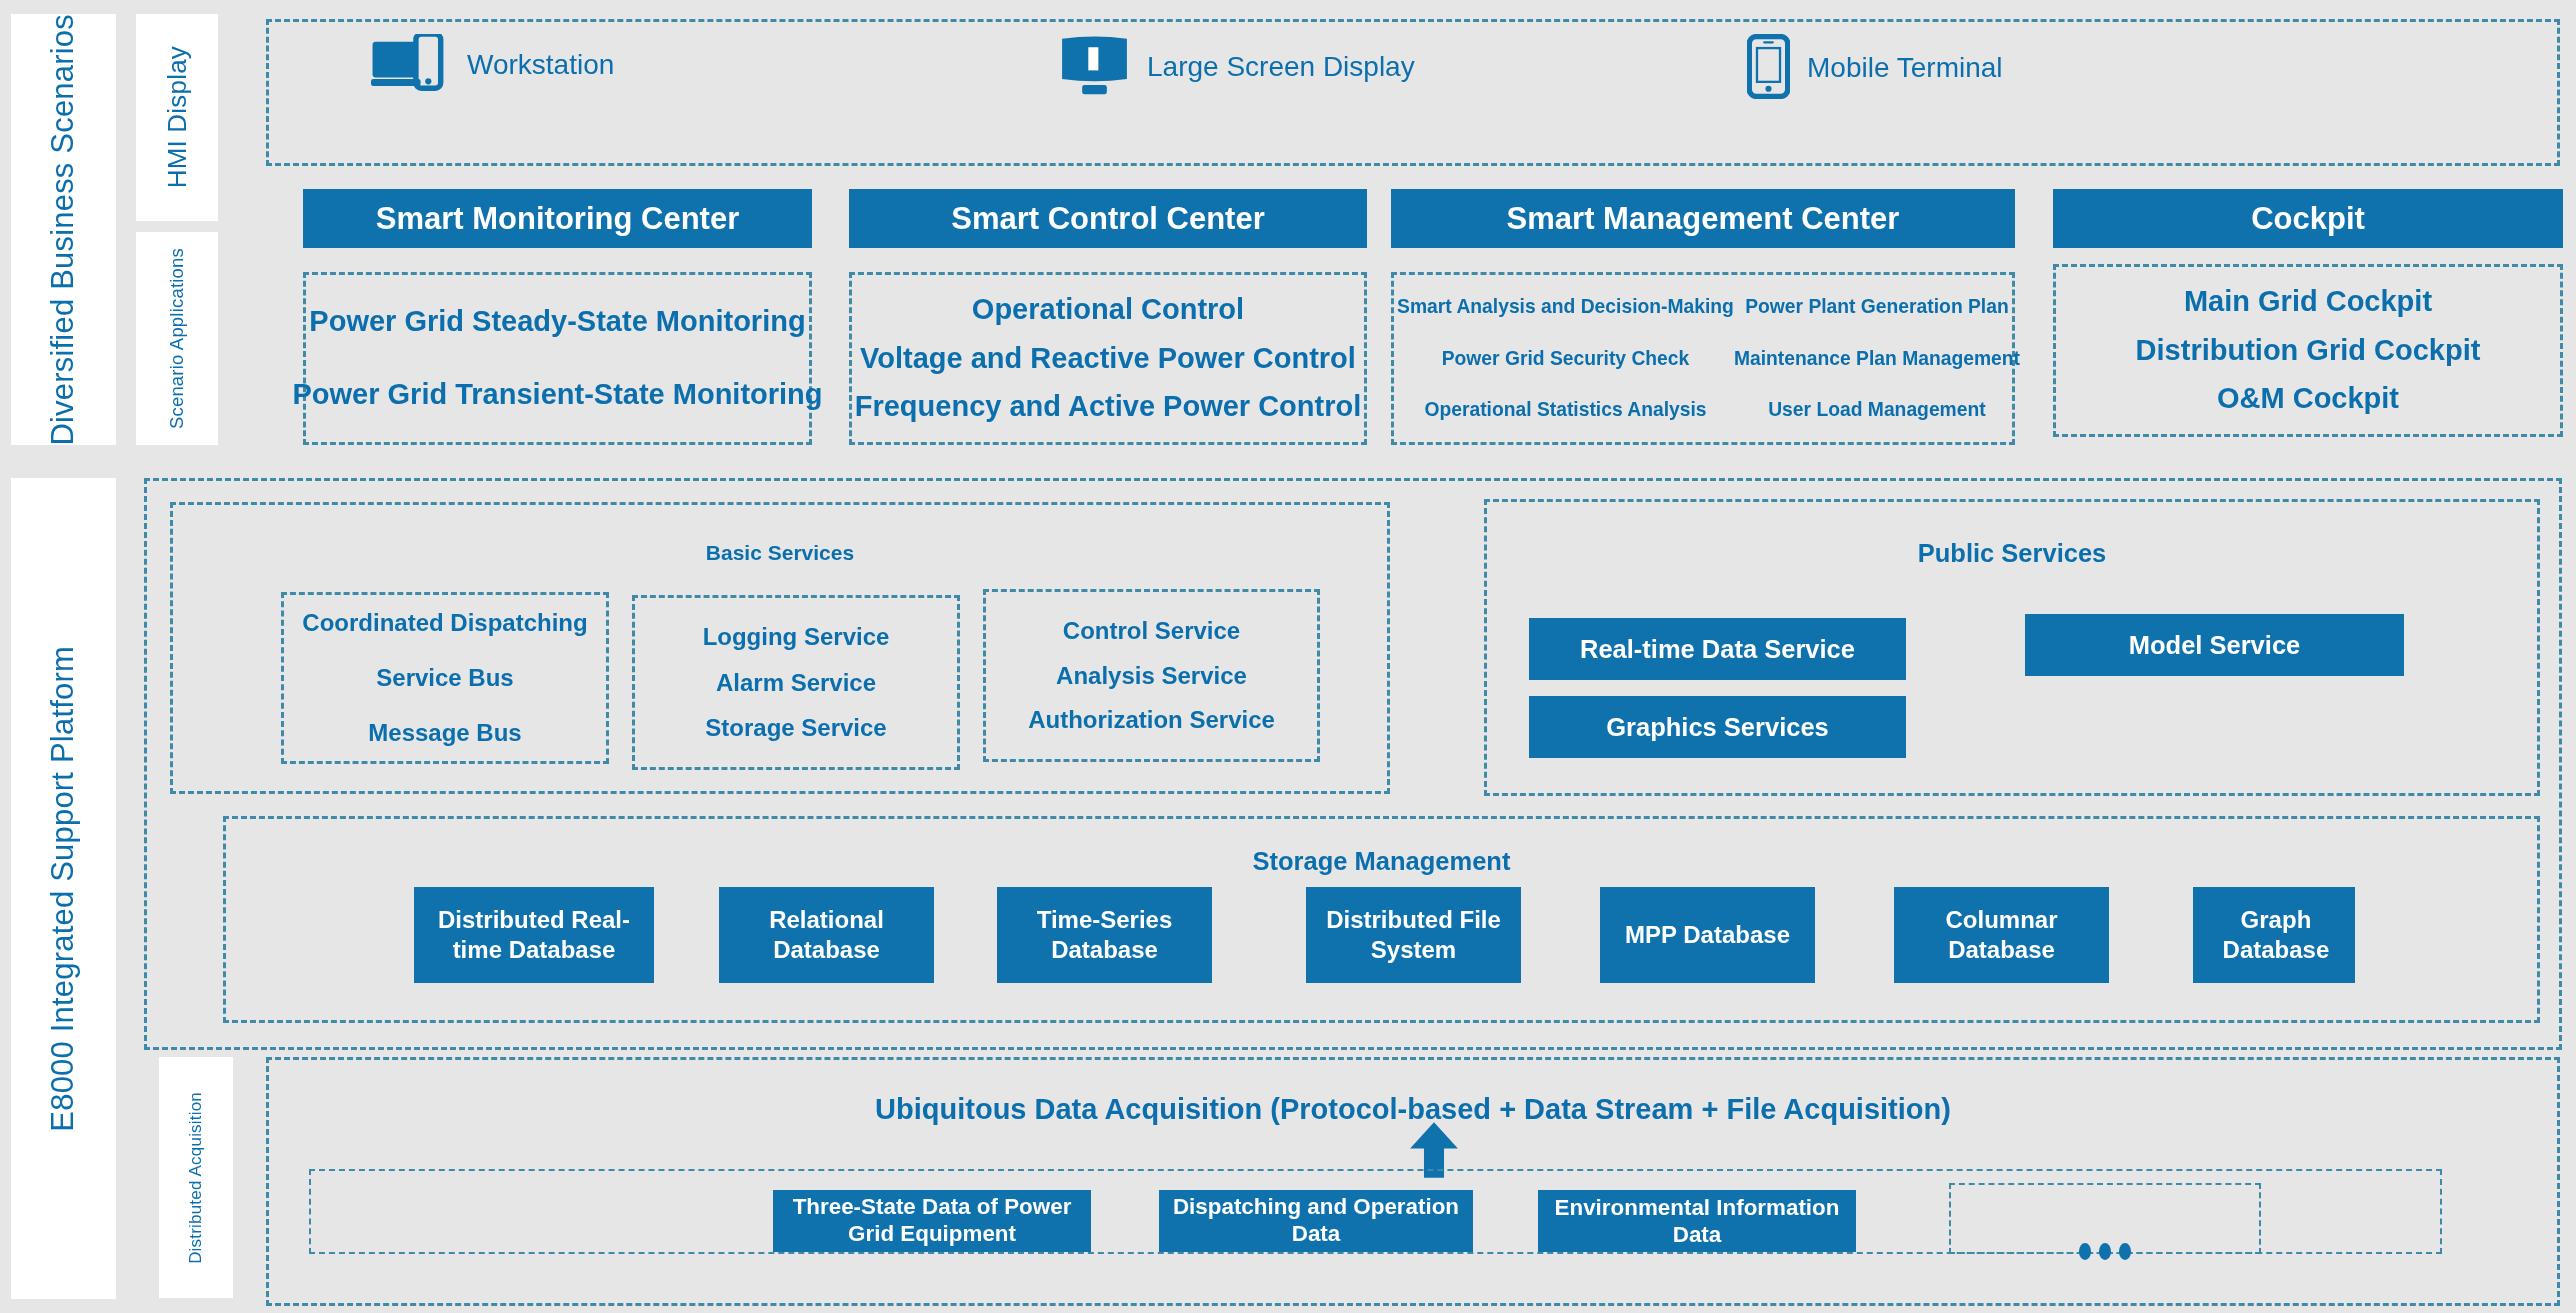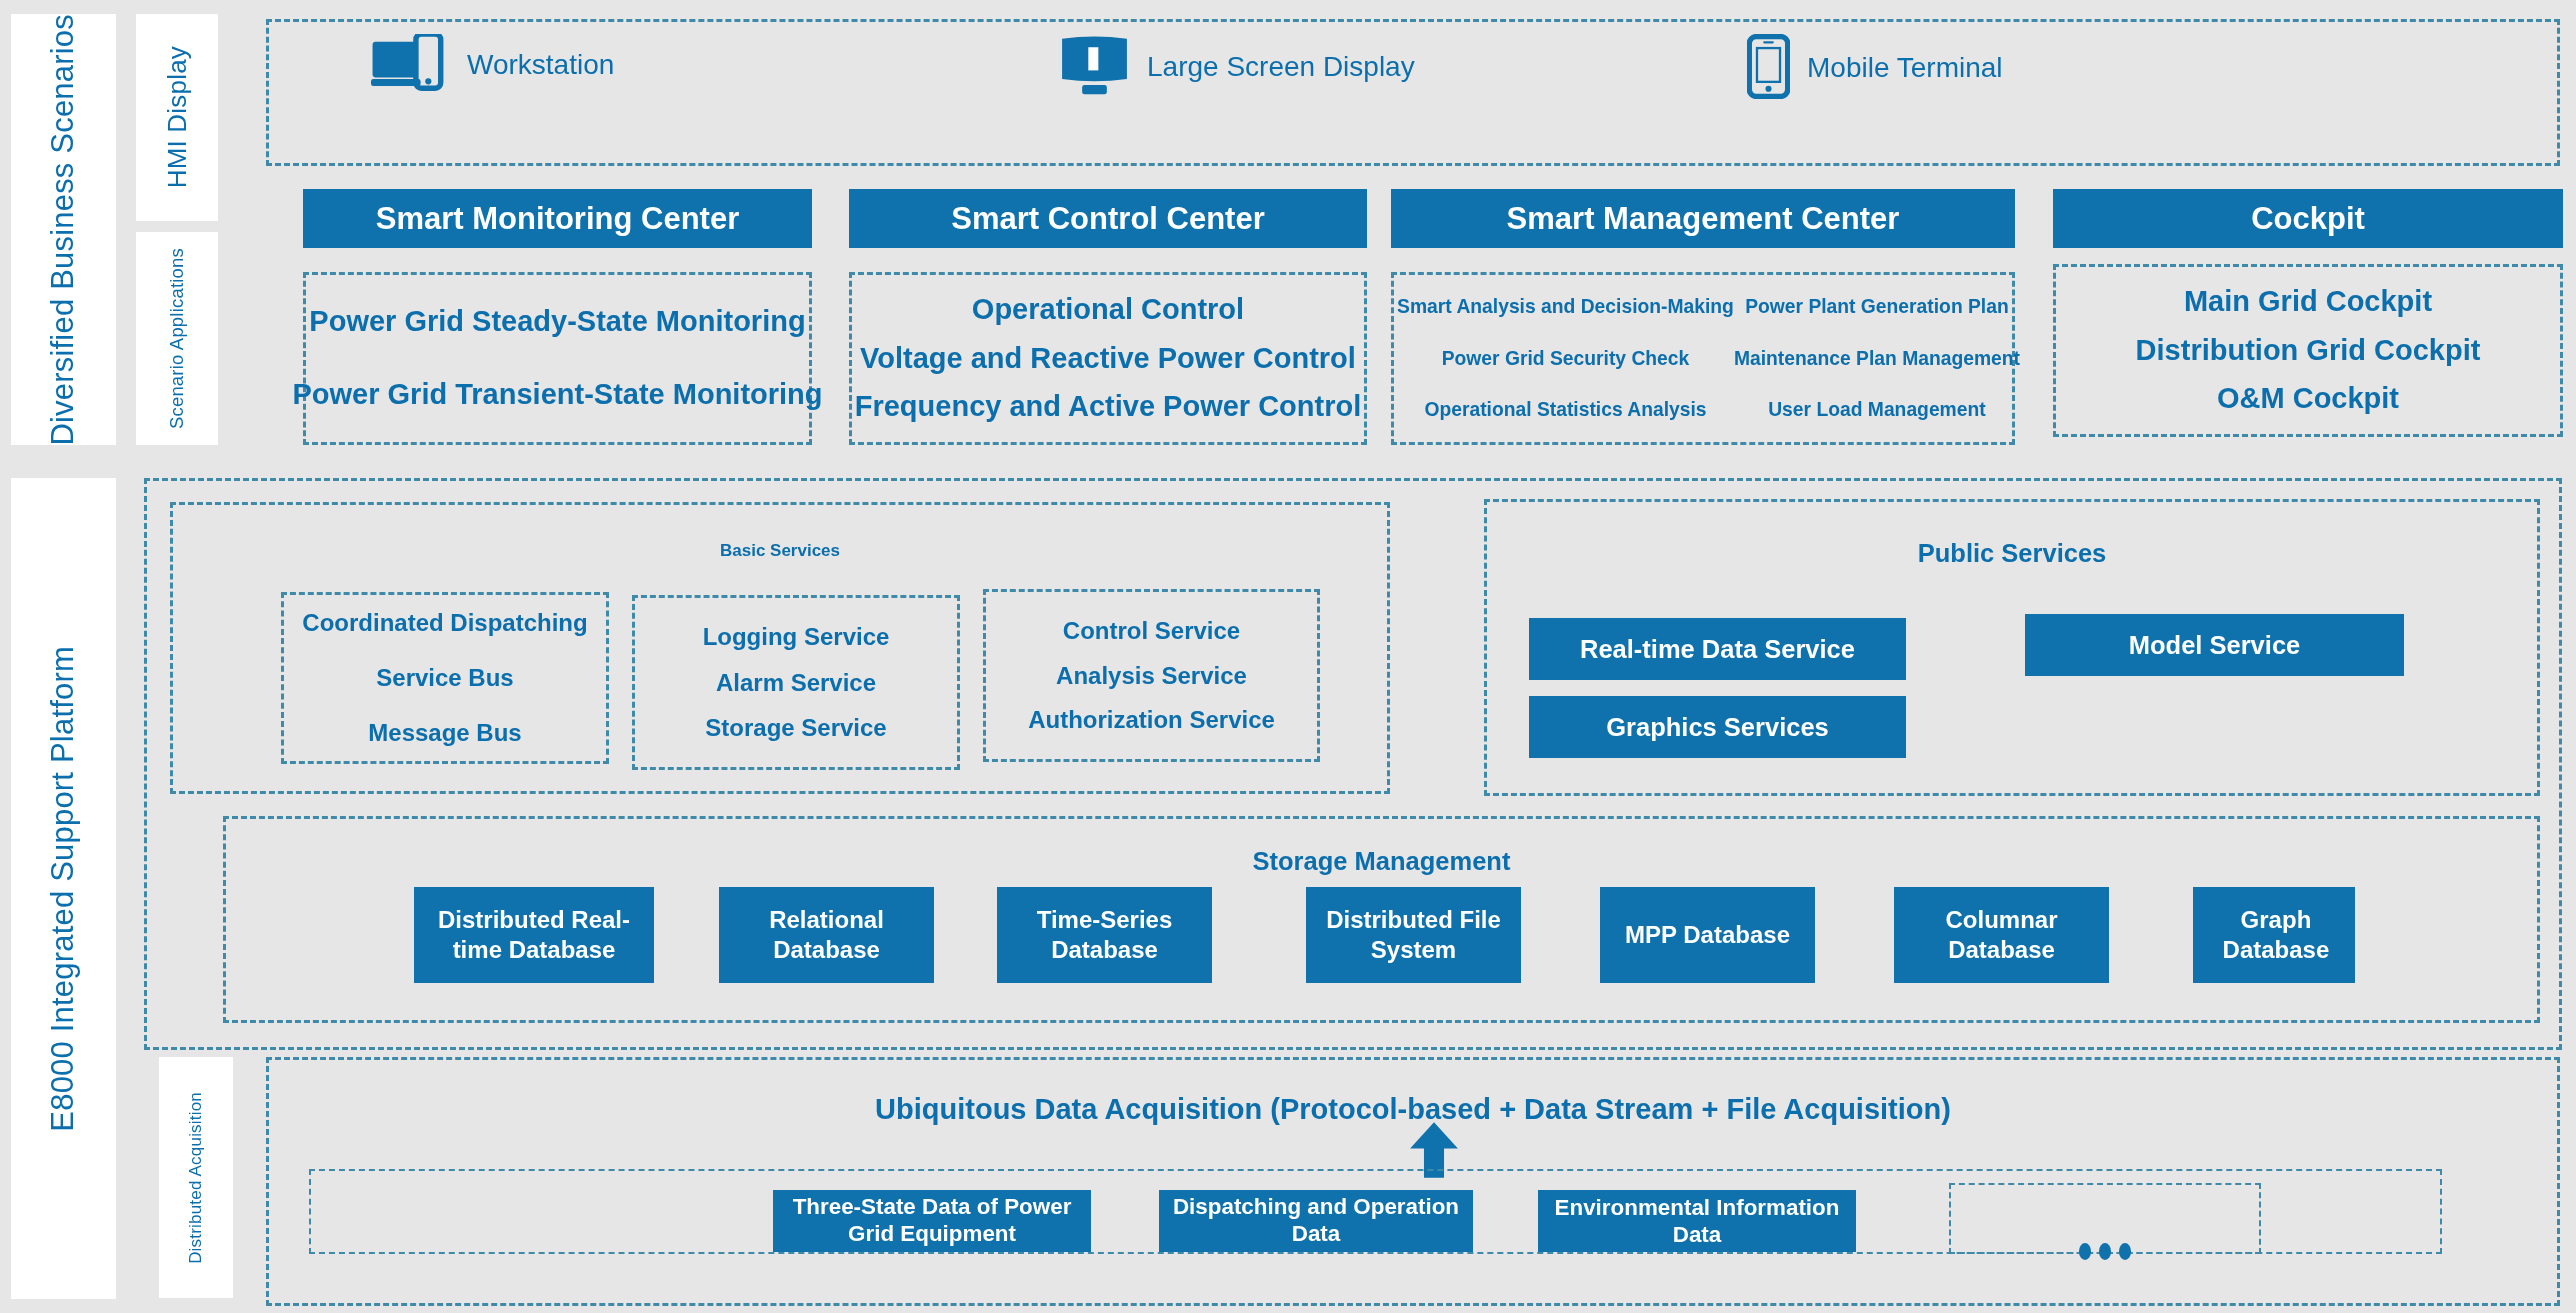--- a/index.html
+++ b/index.html
@@ -122,21 +122,21 @@
   #hdr-cockpit   { left: 2053px; top: 189px; width: 510px; }
   #body-cockpit  { left: 2053px; top: 264px; width: 510px; height: 173px; }
 
   
   #platform-outer { left: 144px; top: 478px; width: 2418px; height: 572px; }
 
   
   #basic-box   { left: 170px; top: 502px; width: 1220px; height: 292px; }
   #basic-title {
     position: absolute; left: 170px; top: 541px; width: 1220px;
-    text-align: center; color: #0b6ead; font-size: 17px; font-weight: 600;
+    text-align: center; color: #0b6ead; font-size: 21px; font-weight: 600;
   }
   .svc-group {
     position: absolute;
     border: 3.1px dashed #3f8aa8;
     display: flex; flex-direction: column;
     align-items: center; justify-content: space-evenly;
     padding: 7.7px;
   }
   .svc-item {
     color: #0b6ead; font-size: 24px; font-weight: 600;

